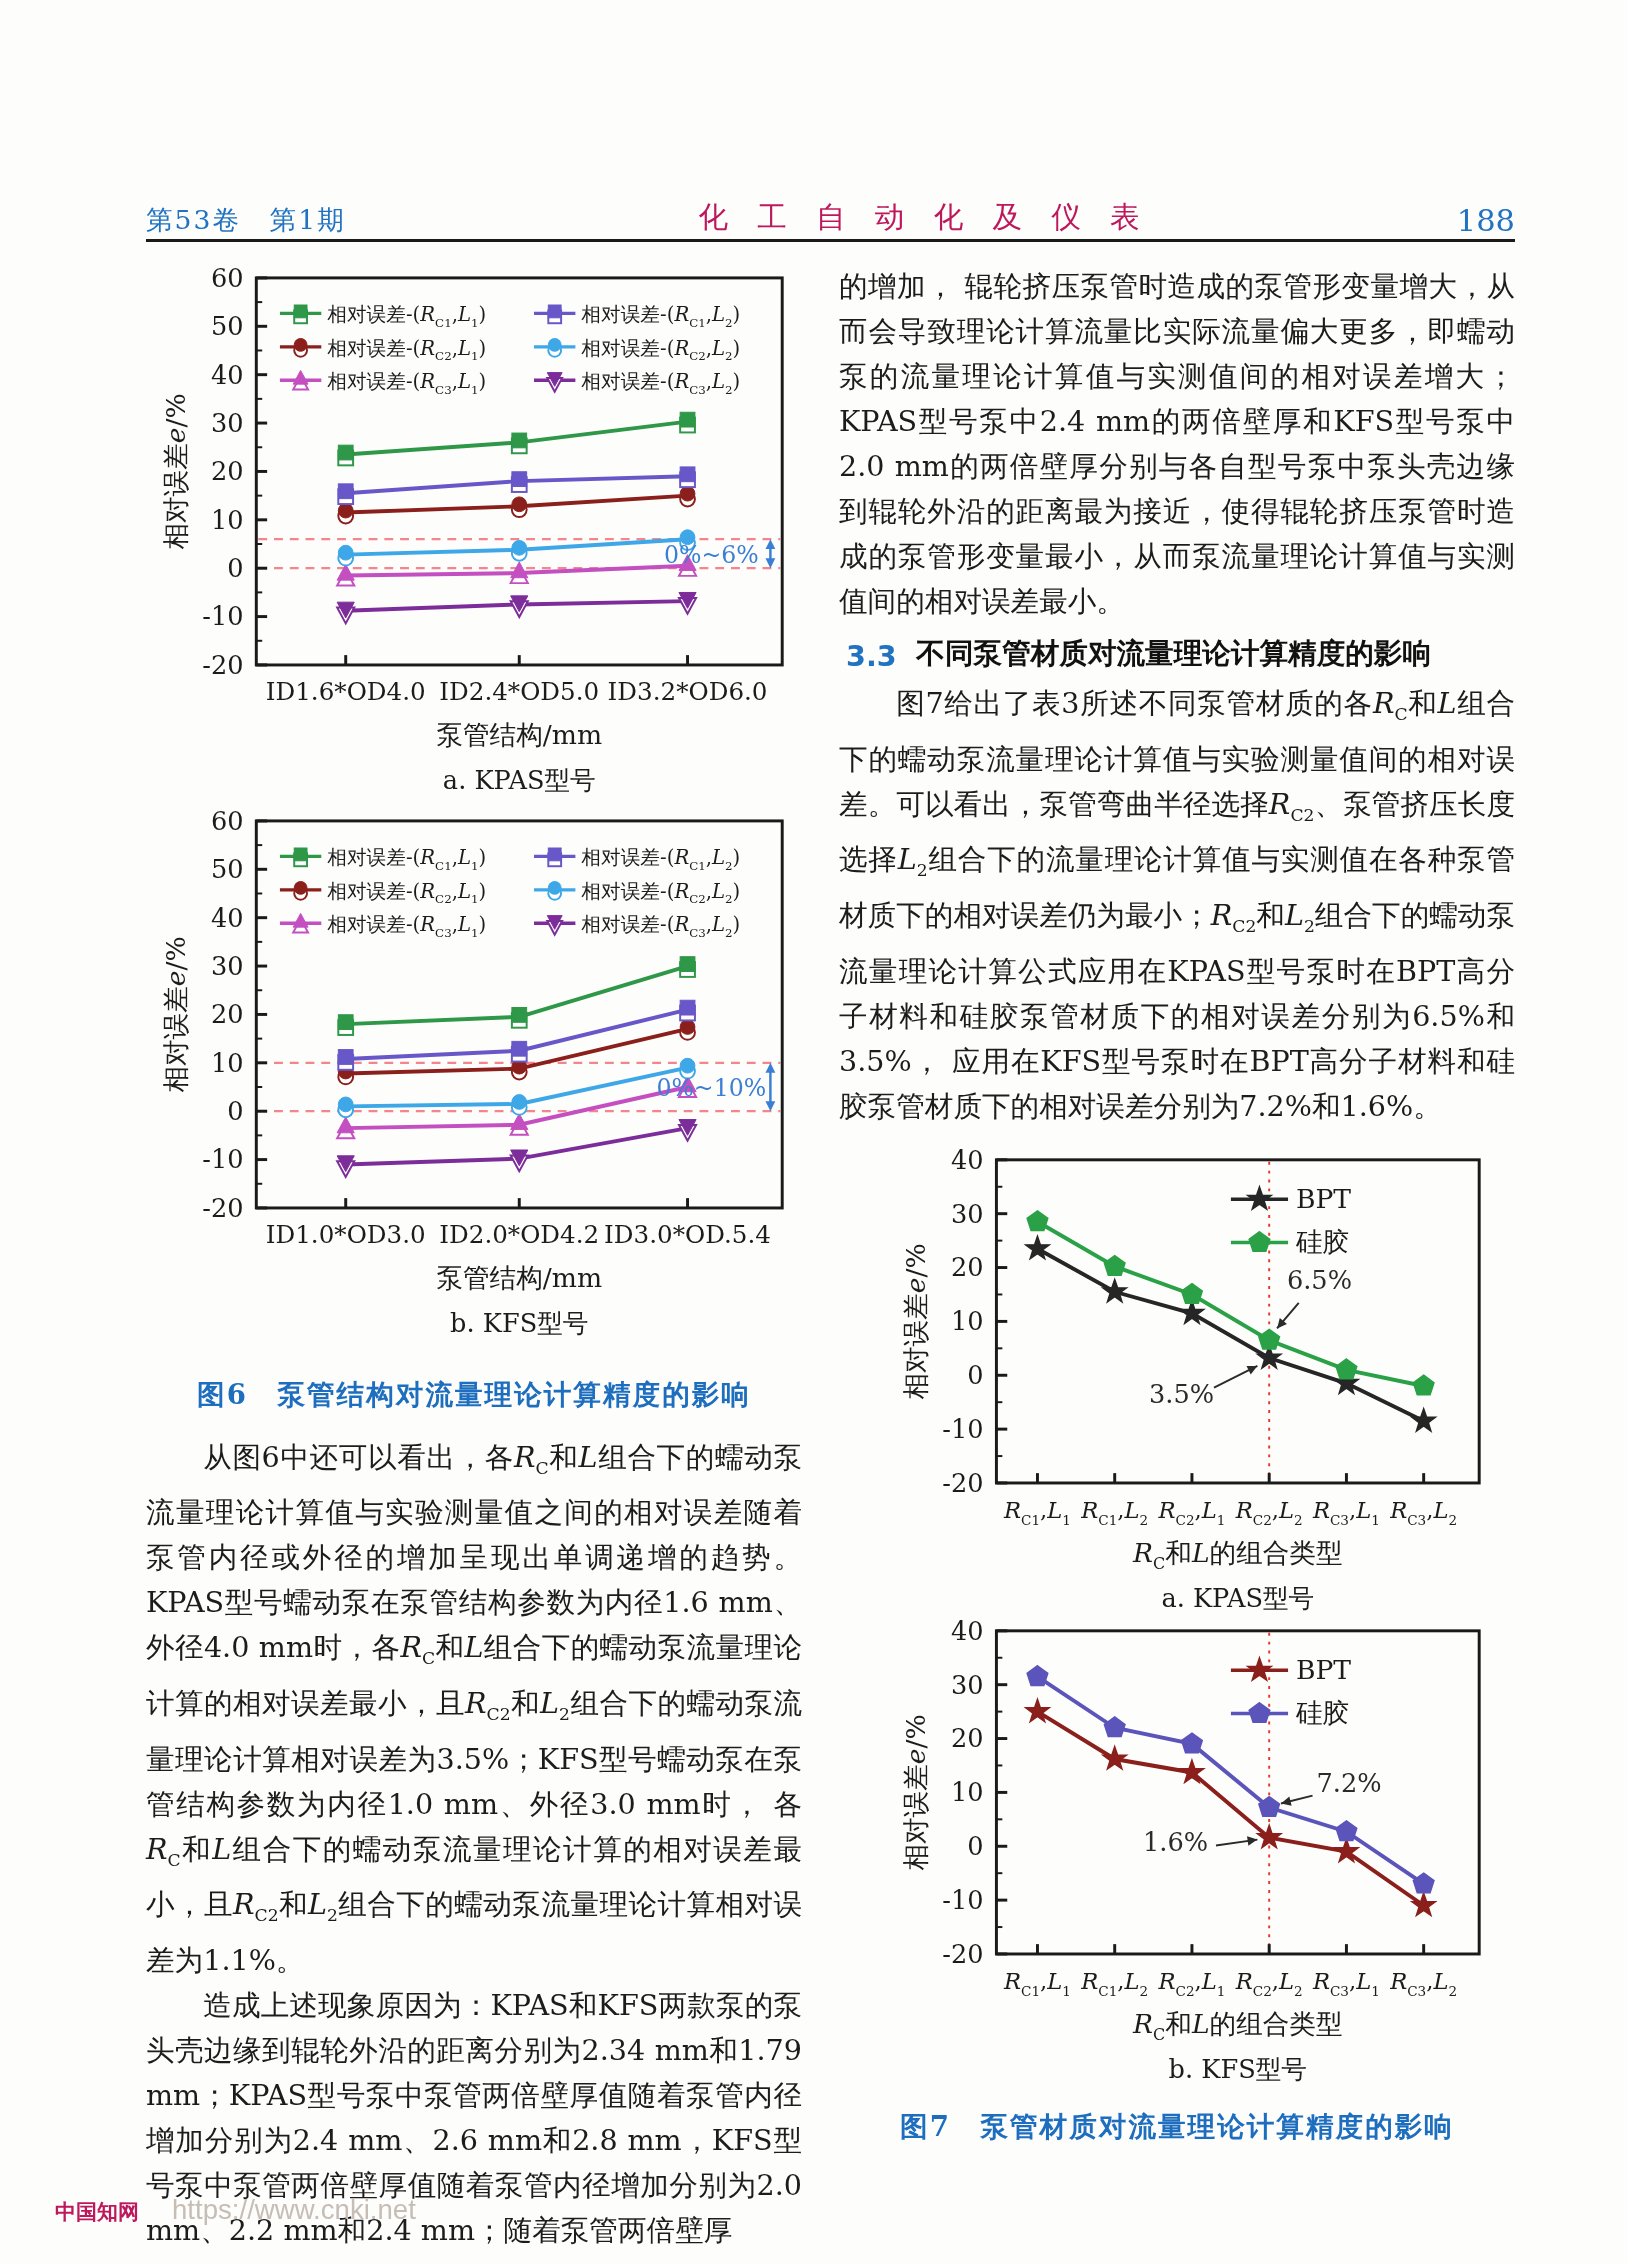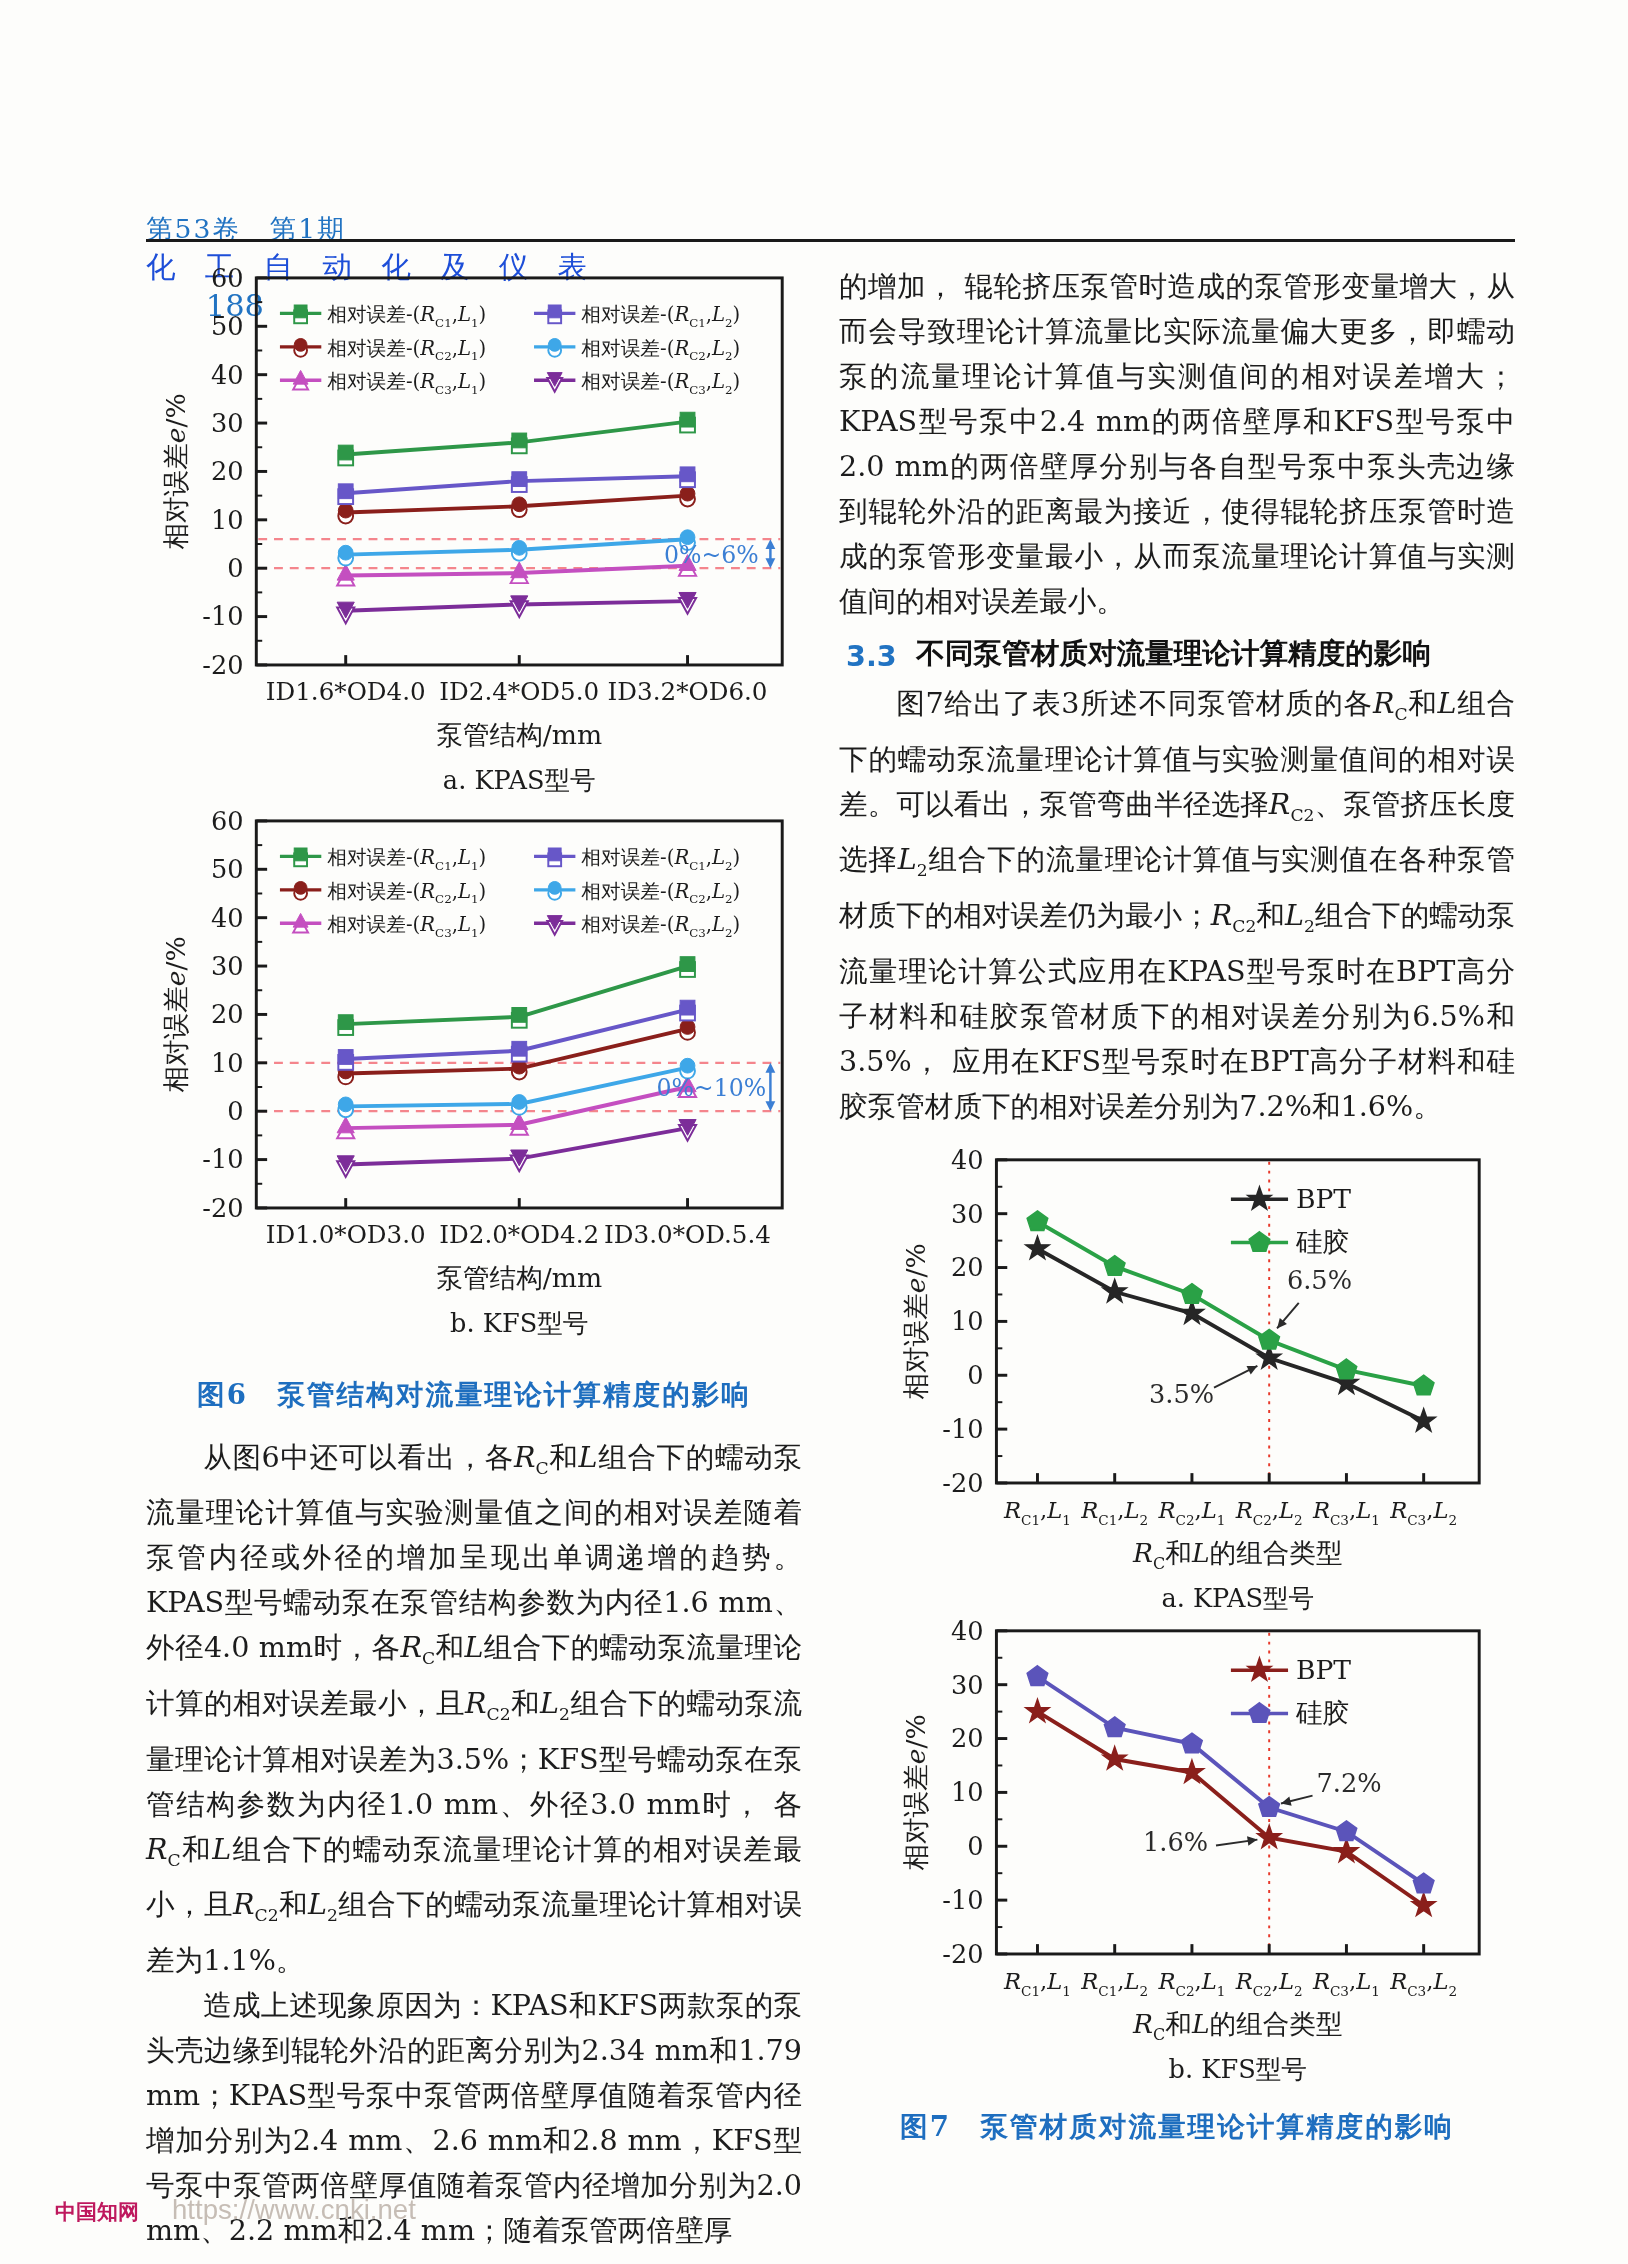--- a/index.html
+++ b/index.html
@@ -1,20 +1,20 @@
 <!DOCTYPE html>
 <html><head>
 <meta charset="utf-8">
 <style>
   html,body{margin:0;padding:0;background:#e9e9e9;}
   .page{position:relative;width:1628px;height:2265px;background:#fdfdfb;overflow:hidden;
         font-family:"DejaVu Serif","Liberation Serif",serif;color:#1c1c1c;}
-  .header{position:absolute;top:211px;left:146px;width:1369px;display:flex;align-items:flex-start;flex-direction:column;}
+  .header{position:absolute;top:197px;left:146px;width:1369px;display:flex;align-items:flex-end;}
   .vol{color:#2173c2;font-size:26.6px;width:305px;letter-spacing:2px;}
-  .journal{color:#1d4ed8;font-size:29.6px;letter-spacing:9.9px;flex:1;text-align:center;}
+  .journal{color:#be185d;font-size:29.6px;letter-spacing:9.9px;flex:1;text-align:center;}
   .pagenum{color:#2173c2;font-size:30.5px;width:118px;text-align:right;}
   .header-rule{position:absolute;top:239px;left:146px;width:1369px;height:3px;background:#1a1a1a;}
   .columns{position:absolute;top:264px;left:146px;width:1369px;display:flex;gap:37px;}
   .col-left{width:656px;}
   .col-right{width:676px;}
   .para{font-size:28.6px;line-height:45px;text-align:justify;margin:0;}
   .indent{text-indent:2em;}
   .mvar{font-family:"DejaVu Serif","Liberation Serif",serif;font-style:italic;}
   sub{font-size:0.6em;}
   .fig-caption{color:#1e6ebf;font-size:27.6px;font-weight:bold;text-align:center;letter-spacing:2px;}

